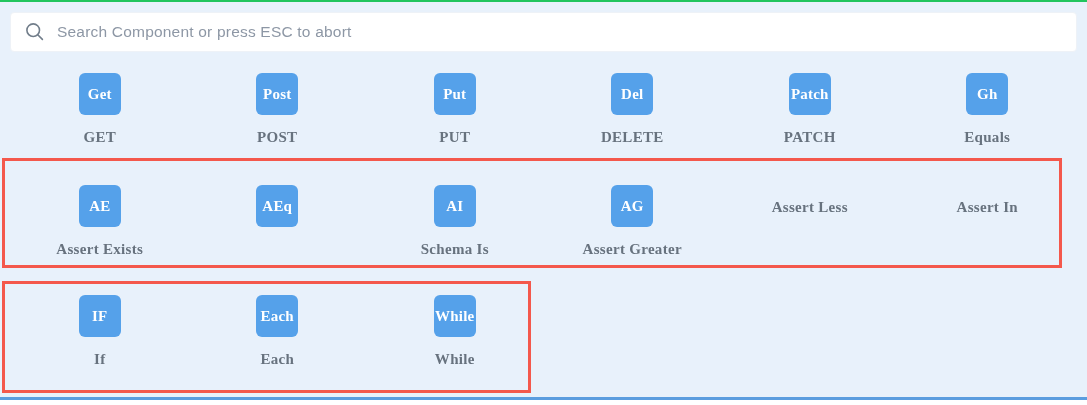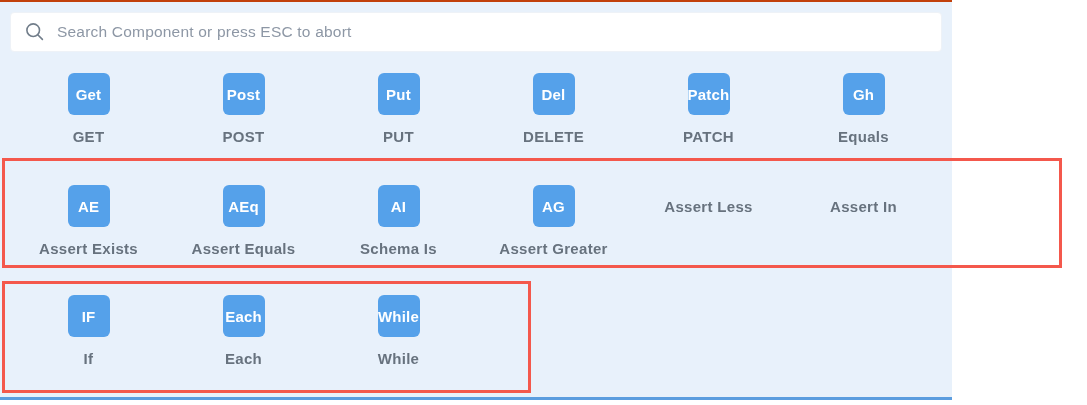--- a/index.html
+++ b/index.html
@@ -6,24 +6,24 @@
   html, body { width: 1087px; height: 405px; }
   body {
     font-family: "Liberation Sans", "DejaVu Sans", sans-serif;
     background: #ffffff;
     position: relative;
     overflow: hidden;
   }
   .panel {
     position: absolute;
     left: 0; top: 0;
-    width: 952px;
+    width: 1087px;
     height: 400px;
     background: #e8f1fb;
-    border-top: 2px solid #c2410c;
+    border-top: 2px solid #22c55e;
     border-bottom: 3px solid #5b9ddf;
   }
   .search-bar {
     margin: 10px 10px 0 10px;
     height: 40px;
     background: #ffffff;
     border: 1px solid #eef2f7;
     border-radius: 4px;
     display: flex;
     align-items: center;
@@ -51,20 +51,21 @@
     display: grid;
     grid-template-columns: repeat(6, 1fr);
     grid-template-rows: 112px 110px 114px;
   }
   .cell {
     display: flex;
     flex-direction: column;
     align-items: center;
     padding-top: 12px;
     cursor: pointer;
+    font-family: Liberation Serif, serif;
   }
   .tile {
     width: 42px; height: 42px;
     background: #55a1ea;
     border-radius: 6px;
     color: #ffffff;
     font-weight: bold;
     font-size: 15px;
     display: flex;
     align-items: center;
@@ -131,21 +132,20 @@
       <div class="tile">Gh</div>
       <div class="label">Equals</div>
     </div>
 
     <div class="cell">
       <div class="tile">AE</div>
       <div class="label">Assert Exists</div>
     </div>
     <div class="cell">
       <div class="tile">AEq</div>
-      <div class="label">Assert Equals</div>
     </div>
     <div class="cell">
       <div class="tile">AI</div>
       <div class="label">Schema Is</div>
     </div>
     <div class="cell">
       <div class="tile">AG</div>
       <div class="label">Assert Greater</div>
     </div>
 

